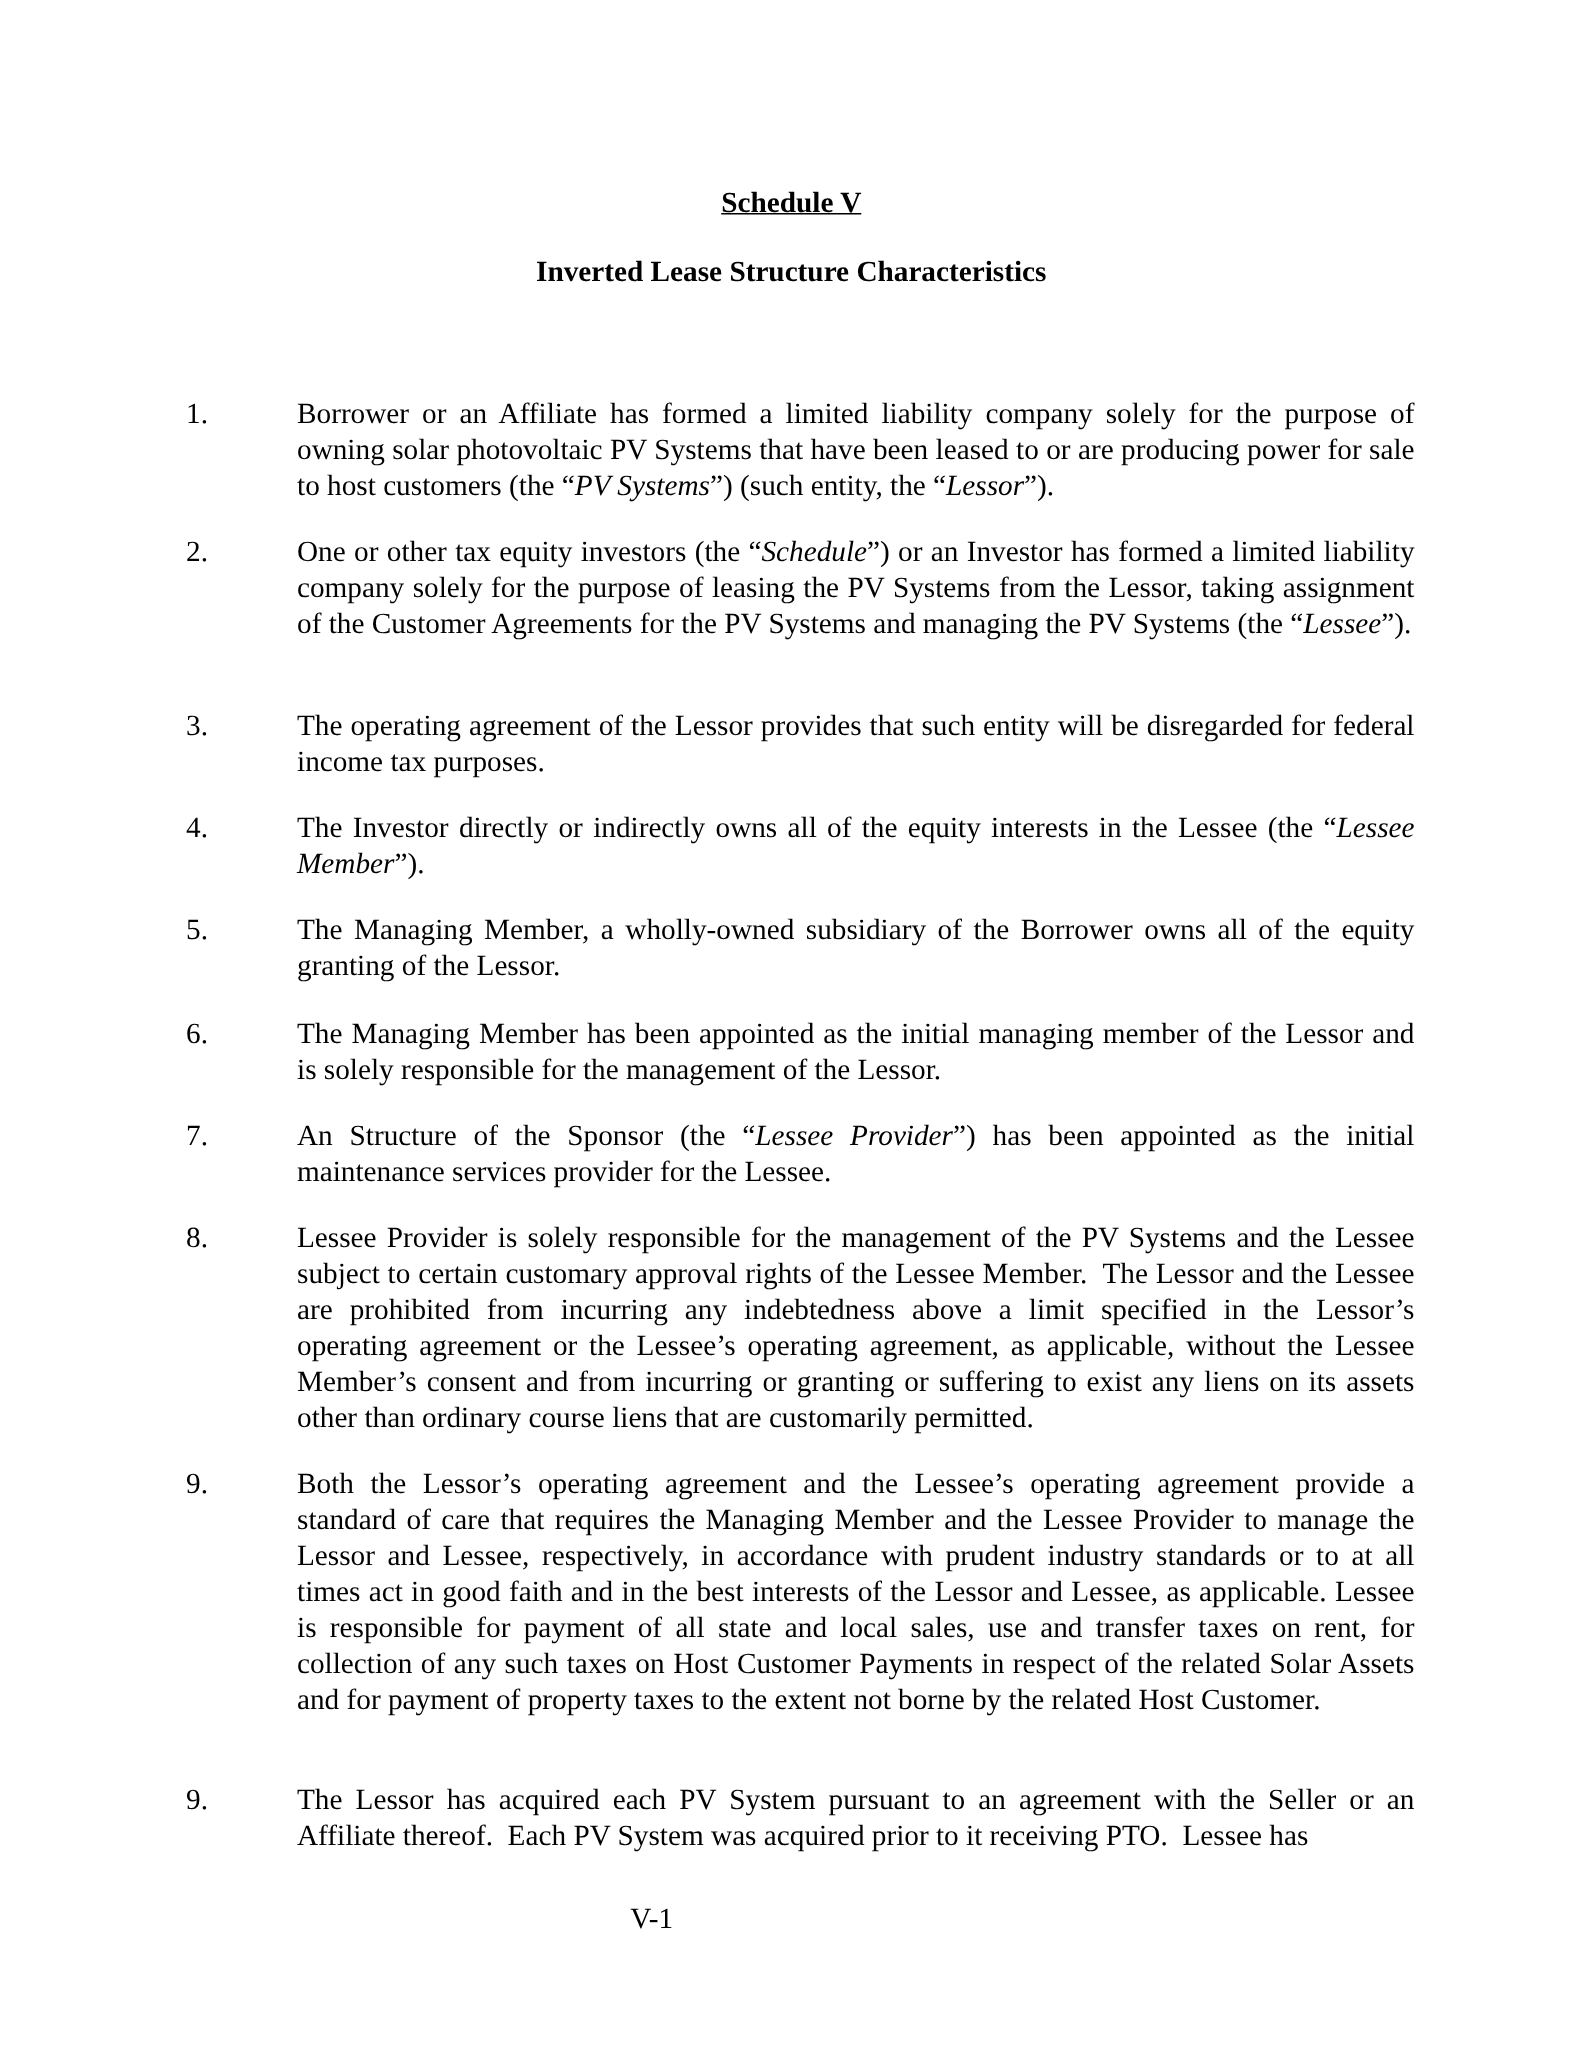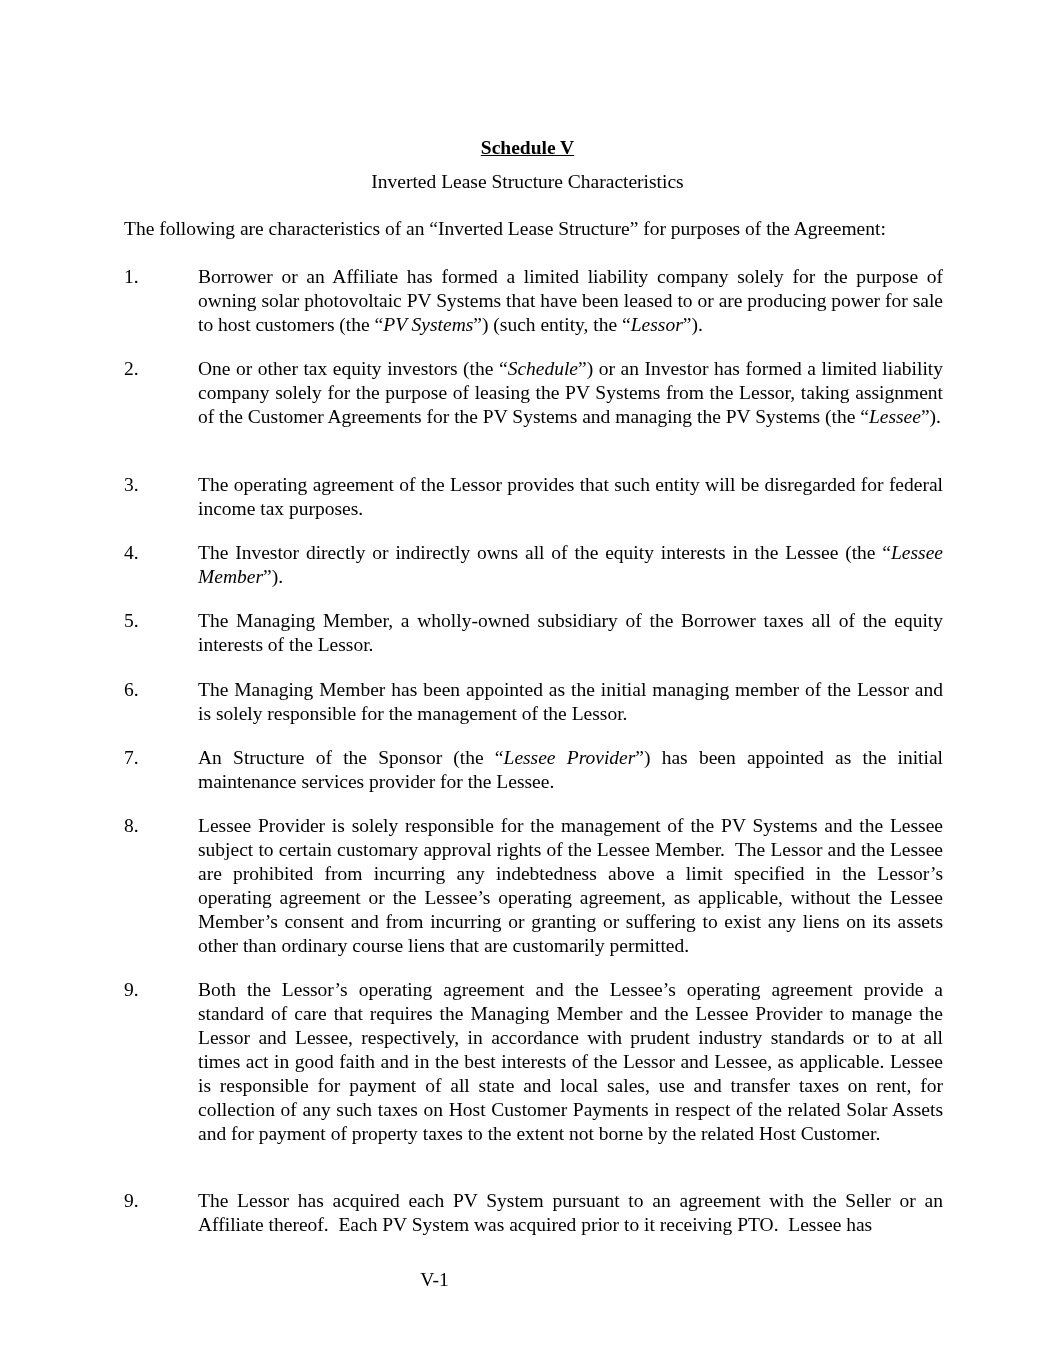--- a/index.html
+++ b/index.html
@@ -3,25 +3,25 @@
 <meta charset="utf-8">
 <style>
   html, body { margin: 0; padding: 0; background: #ffffff; }
   body {
     width: 1055px; height: 1365px; position: relative; overflow: hidden;
     font-family: "Liberation Serif", serif; color: #000; font-size: 19.5px;
   }
   .page { position: absolute; left: 0; top: 0; width: 1055px; height: 1365px; }
   .schedule-title {
     position: absolute; top: 124px; left: 0; width: 1055px; text-align: center;
-    font-weight: bold; text-decoration: underline; font-size: 19.5px; line-height: 24px; margin-top: 12px;
+    font-weight: bold; text-decoration: underline; font-size: 19.5px; line-height: 24px;
   }
   .schedule-subtitle {
     position: absolute; top: 170px; left: 0; width: 1055px; text-align: center;
-    font-weight: normal; font-size: 19.5px; line-height: 24px;
+    font-weight: bold; font-size: 19.5px; line-height: 24px;
   }
   .intro {
     position: absolute; top: 217px; left: 124px; width: 810px;
     line-height: 24px; white-space: nowrap;
   }
   .item {
     position: absolute; left: 124px; width: 808px;
   }
   .item .num {
     position: absolute; left: 0; top: 0; width: 60px; line-height: 24px;
@@ -35,42 +35,41 @@
     position: absolute; top: 1268px; left: 0; width: 869px; text-align: center;
     line-height: 24px;
   }
 </style>
 </head>
 <body>
 
 <div class="page">
   <div class="schedule-title">Schedule V</div>
   <div class="schedule-subtitle">Inverted Lease Structure Characteristics</div>
-  <div class="intro">The following are characteristics of an “Inverted Lease Structure” for purposes of the Agreement:</div>
 
   <div id="items">
       <div class="item" style="top: 265px;">
         <span class="num">1.</span>
         <div class="txt"><span>Borrower or an Affiliate has formed a limited liability company solely for the purpose of owning solar photovoltaic PV Systems that have been leased to or are producing power for sale to host customers (the “</span><i>PV Systems</i><span>”) (such entity, the “</span><i>Lessor</i><span>”).</span></div>
       </div>
       <div class="item" style="top: 357px;">
         <span class="num">2.</span>
         <div class="txt"><span>One or other tax equity investors (the “</span><i>Schedule</i><span>”) or an Investor has formed a limited liability company solely for the purpose of leasing the PV Systems from the Lessor, taking assignment of the Customer Agreements for the PV Systems and managing the PV Systems (the “</span><i>Lessee</i><span>”).</span></div>
       </div>
       <div class="item" style="top: 473px;">
         <span class="num">3.</span>
         <div class="txt"><span>The operating agreement of the Lessor provides that such entity will be disregarded for federal income tax purposes.</span></div>
       </div>
       <div class="item" style="top: 541px;">
         <span class="num">4.</span>
         <div class="txt"><span>The Investor directly or indirectly owns all of the equity interests in the Lessee (the “</span><i>Lessee Member</i><span>”).</span></div>
       </div>
       <div class="item" style="top: 609px;">
         <span class="num">5.</span>
-        <div class="txt"><span>The Managing Member, a wholly-owned subsidiary of the Borrower taxes all of the equity interests of the Lessor.</span></div>
+        <div class="txt"><span>The Managing Member, a wholly-owned subsidiary of the Borrower owns all of the equity granting of the Lessor.</span></div>
       </div>
       <div class="item" style="top: 678px;">
         <span class="num">6.</span>
         <div class="txt"><span>The Managing Member has been appointed as the initial managing member of the Lessor and is solely responsible for the management of the Lessor.</span></div>
       </div>
       <div class="item" style="top: 746px;">
         <span class="num">7.</span>
         <div class="txt"><span>An Structure of the Sponsor (the “</span><i>Lessee Provider</i><span>”) has been appointed as the initial maintenance services provider for the Lessee.</span></div>
       </div>
       <div class="item" style="top: 814px;">

